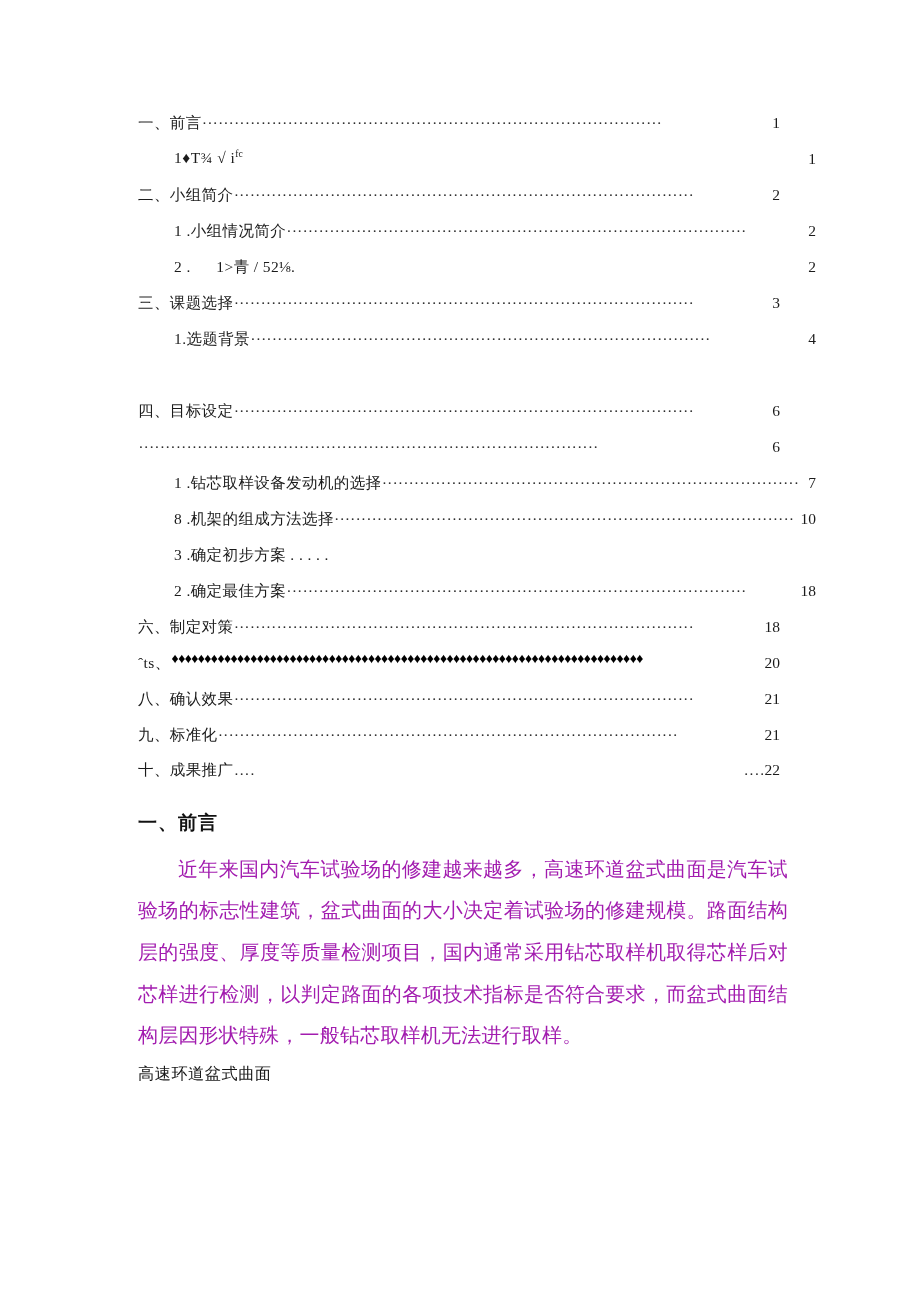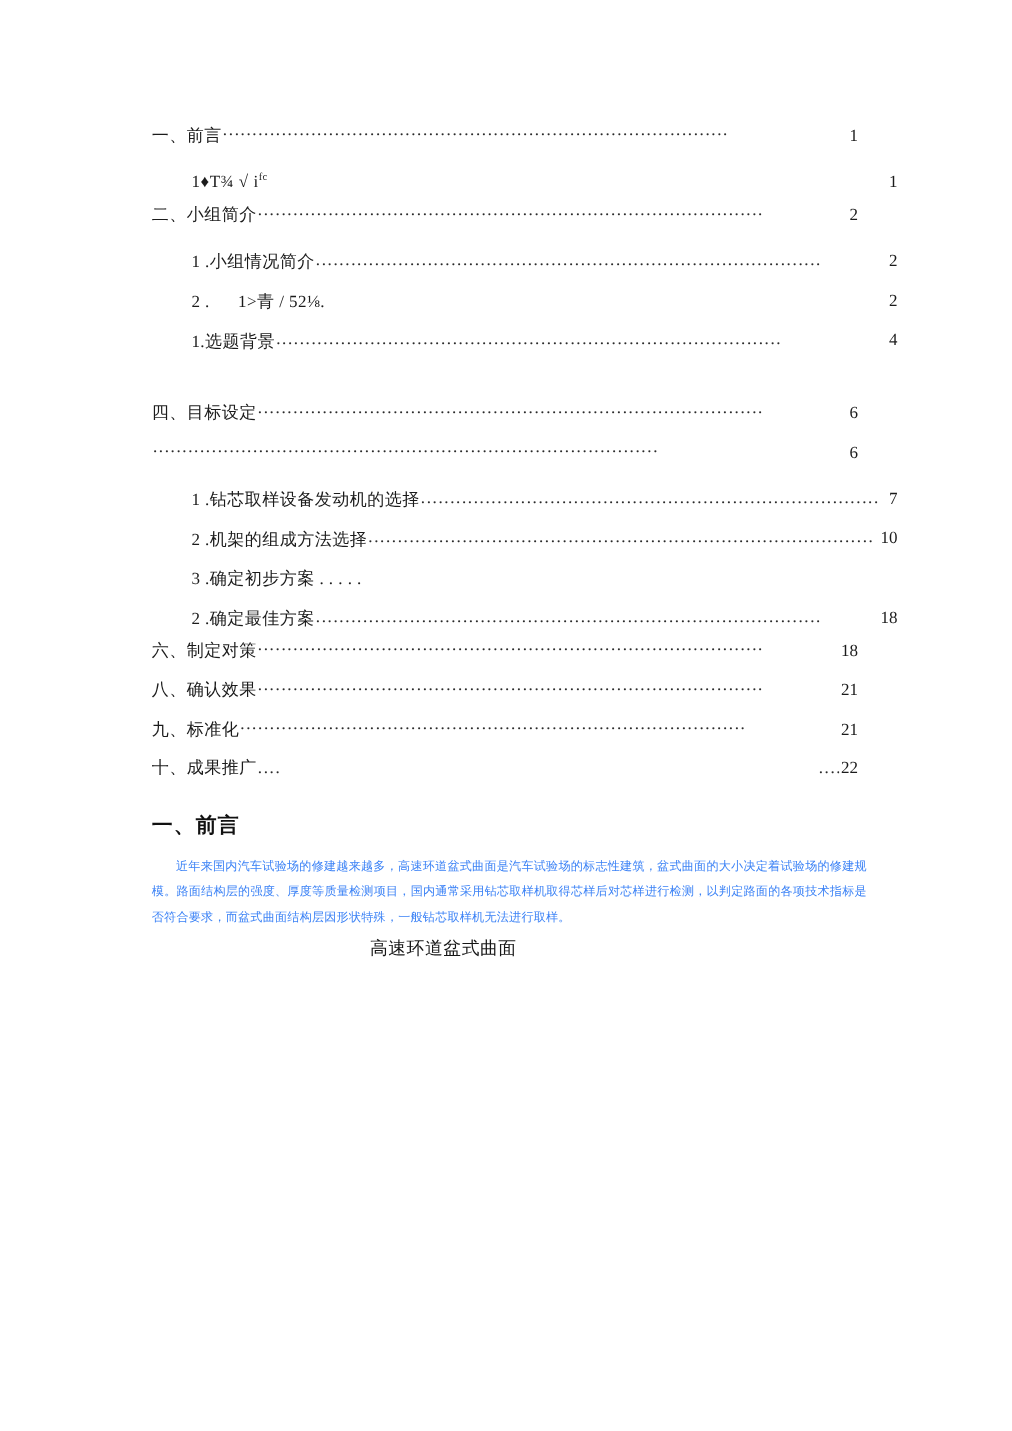--- a/index.html
+++ b/index.html
@@ -43,21 +43,21 @@
     align-items: baseline;
     width: 100%;
     height: 36px;
     font-size: 15.5px;
     color: #1b1b1b;
     white-space: nowrap;
     overflow: hidden;
   }
 
   .toc-row.lvl1 { padding-left: 0px; }
-  .toc-row.lvl2 { padding-left: 36px; align-items: center; }
+  .toc-row.lvl2 { padding-left: 36px; }
 
   .toc-title {
     flex: 0 0 auto;
     letter-spacing: 0.4px;
   }
 
   
   .leader {
     flex: 1 1 auto;
     position: relative;
@@ -131,34 +131,34 @@
 
   .body-heading {
     font-size: 19px;
     letter-spacing: 1px;
     color: #111;
     margin: 0 0 14px 0;
     line-height: 1.2;
   }
 
   .body-para {
-    font-size: 11px;
+    font-size: 20px;
     line-height: 2.08;
     text-align: justify;
     text-justify: inter-ideograph;
-    color: #3b82f6;
+    color: #a21caf;
     margin: 0;
     letter-spacing: 0.2px;
     text-indent: 2em;
   }
 
   .body-caption {
     font-size: 16.2px;
     color: #151515;
-    text-align: center;
+    text-align: left;
     margin: 6px 0 0 0;
     letter-spacing: 0.5px;
     padding-right: 120px;
   }
 </style>
 </head>
 <body>
 
 <div class="page">
   <div class="content">
@@ -182,20 +182,25 @@
         <div class="toc-row lvl2">
           <span class="toc-title">1 .小组情况简介</span>
           <span class="leader"></span>
           <span class="toc-page">2</span>
         </div>
         <div class="toc-row lvl2">
           <span class="toc-title">2 .&nbsp;&nbsp;&nbsp;&nbsp;&nbsp;&nbsp;1&gt;青 / 52⅛.</span>
           <span class="leader blank"></span>
           <span class="toc-page">2</span>
         </div>
+        <div class="toc-row lvl1">
+          <span class="toc-title">三、课题选择</span>
+          <span class="leader"></span>
+          <span class="toc-page">3</span>
+        </div>
         <div class="toc-row lvl2">
           <span class="toc-title">1.选题背景</span>
           <span class="leader"></span>
           <span class="toc-page">4</span>
         </div>
         <div class="toc-row lvl2">
           <span class="toc-title"></span>
           <span class="leader blank"></span>
           <span class="toc-page"></span>
         </div>
@@ -207,38 +212,43 @@
         <div class="toc-row lvl1">
           <span class="leader"></span>
           <span class="toc-page">6</span>
         </div>
         <div class="toc-row lvl2">
           <span class="toc-title">1 .钻芯取样设备发动机的选择</span>
           <span class="leader"></span>
           <span class="toc-page">7</span>
         </div>
         <div class="toc-row lvl2">
-          <span class="toc-title">2 .机架的组成方法选择</span>
+          <span class="toc-title">8 .机架的组成方法选择</span>
           <span class="leader"></span>
           <span class="toc-page">10</span>
         </div>
         <div class="toc-row lvl2">
           <span class="toc-title">3 .确定初步方案 . . . . .</span>
           <span class="leader blank"></span>
           <span class="toc-page"></span>
         </div>
         <div class="toc-row lvl2">
           <span class="toc-title">2 .确定最佳方案</span>
           <span class="leader"></span>
           <span class="toc-page">18</span>
         </div>
         <div class="toc-row lvl1">
           <span class="toc-title">六、制定对策</span>
           <span class="leader"></span>
           <span class="toc-page">18</span>
+        </div>
+        <div class="toc-row lvl1">
+          <span class="toc-title">ˆts、</span>
+          <span class="leader diamond"></span>
+          <span class="toc-page">20</span>
         </div>
         <div class="toc-row lvl1">
           <span class="toc-title">八、确认效果</span>
           <span class="leader"></span>
           <span class="toc-page">21</span>
         </div>
         <div class="toc-row lvl1">
           <span class="toc-title">九、标准化</span>
           <span class="leader"></span>
           <span class="toc-page">21</span>

